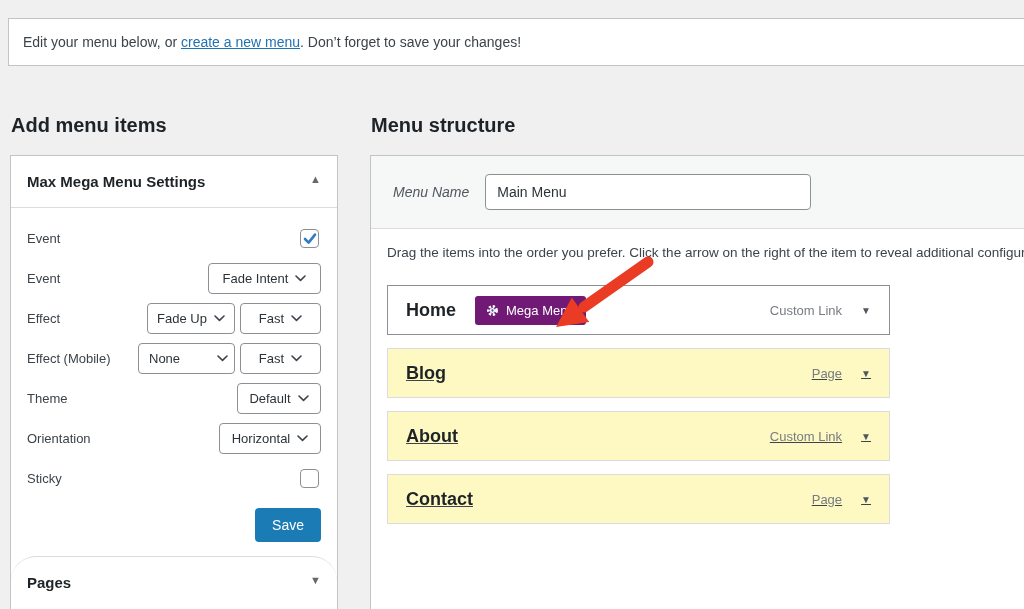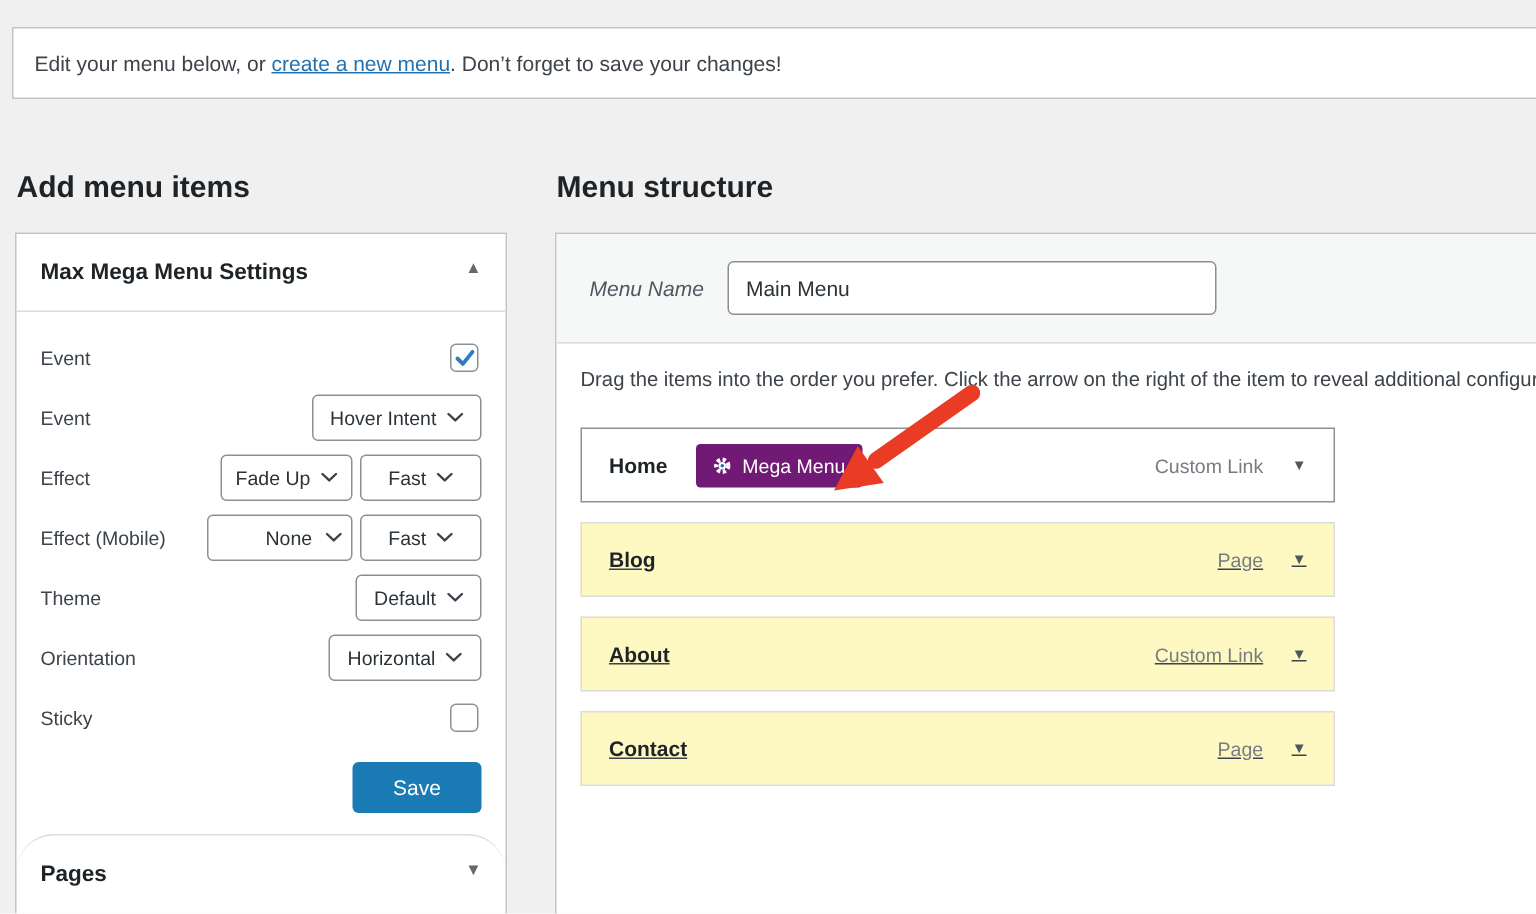--- a/index.html
+++ b/index.html
@@ -54,21 +54,21 @@
 
   .checkbox {
     width:19px; height:19px; border:1px solid #8c8f94; border-radius:4px;
     background:#fff; display:flex; align-items:center; justify-content:center;
     cursor:pointer; margin-right:2px;
   }
 
   .save-row { display:flex; justify-content:flex-end; margin-top:14px; }
   .btn-save {
     background:#1a7bb5; color:#fff; border:none; border-radius:4px;
-    font-size:14px; padding:9px 27px; cursor:pointer;
+    font-size:14px; padding:9px 17px; cursor:pointer;
     font-family:"Liberation Sans", sans-serif;
   }
 
   .pages-header { border-top:1px solid #dcdcde;border-radius:25px; }
 
   
   .right-panel {
     position:absolute; left:370px; top:155px; right:-16px; bottom:-20px;
     background:#fff; border:1px solid #c3c4c7; overflow:hidden;
   }
@@ -87,21 +87,21 @@
   .drag-note { font-size:13.5px; color:#3c434a; white-space:nowrap; overflow:visible; }
 
   .menu-items { margin-top:25px; width:503px; }
   .menu-item {
     display:flex; align-items:center;
     height:50px; padding:0 18px; margin-bottom:13px;
     background:#fff; border:1px solid #dcdcde; cursor:move;
   }
   .menu-item.first { border-color:#8c8f94; }
   .menu-item.shaded { background:#fef9c3;text-decoration:underline; }
-  .mi-label { font-size:14px; font-weight:700; color:#1d2327; }
+  .mi-label { font-size:18px; font-weight:700; color:#1d2327; }
   .mi-right { margin-left:auto; display:flex; align-items:center; gap:19px; }
   .mi-type { font-size:13px; color:#787c82; }
   .mi-tri { font-size:10px; color:#50575e; cursor:pointer; }
 
   .btn-mega {
     display:flex; align-items:center; gap:7px;
     background:#701a75; color:#fff; border:none; border-radius:3px;
     height:29px; padding:0 11px; margin-left:19px;
     font-size:13px; font-weight:400; cursor:pointer;
     font-family:"Liberation Sans", sans-serif;
@@ -135,21 +135,21 @@
       <span class="checkbox">
         <svg width="14" height="14" viewBox="0 0 14 14">
           <polyline points="2,7 5.6,10.6 12,2.6" fill="none" stroke="#2f7cc0" stroke-width="2.6" stroke-linecap="round" stroke-linejoin="round"></polyline>
         </svg>
       </span>
     </div>
 
     <div class="set-row">
       <span>Event</span>
       <span class="sel w113">
-        <span>Hover Intent</span>
+        <span>Fade Intent</span>
         <svg width="11" height="7" viewBox="0 0 11 7">
             <polyline points="1,1 5.5,5.3 10,1" fill="none" stroke="#3c434a" stroke-width="1.6" stroke-linecap="round" stroke-linejoin="round"></polyline>
           </svg>
       </span>
     </div>
 
     <div class="set-row">
       <span>Effect</span>
       <span class="ctrl-group">
         <span class="sel w88">
@@ -164,21 +164,21 @@
               <polyline points="1,1 5.5,5.3 10,1" fill="none" stroke="#3c434a" stroke-width="1.6" stroke-linecap="round" stroke-linejoin="round"></polyline>
             </svg>
         </span>
       </span>
     </div>
 
     <div class="set-row">
       <span>Effect (Mobile)</span>
       <span class="ctrl-group">
         <span class="sel w97">
-          <span style="margin-right:auto;padding-left:4px;margin-left:28px;">None</span>
+          <span style="margin-right:auto;padding-left:4px;">None</span>
           <svg width="11" height="7" viewBox="0 0 11 7">
               <polyline points="1,1 5.5,5.3 10,1" fill="none" stroke="#3c434a" stroke-width="1.6" stroke-linecap="round" stroke-linejoin="round"></polyline>
             </svg>
         </span>
         <span class="sel w65">
           <span>Fast</span>
           <svg width="11" height="7" viewBox="0 0 11 7">
               <polyline points="1,1 5.5,5.3 10,1" fill="none" stroke="#3c434a" stroke-width="1.6" stroke-linecap="round" stroke-linejoin="round"></polyline>
             </svg>
         </span>

